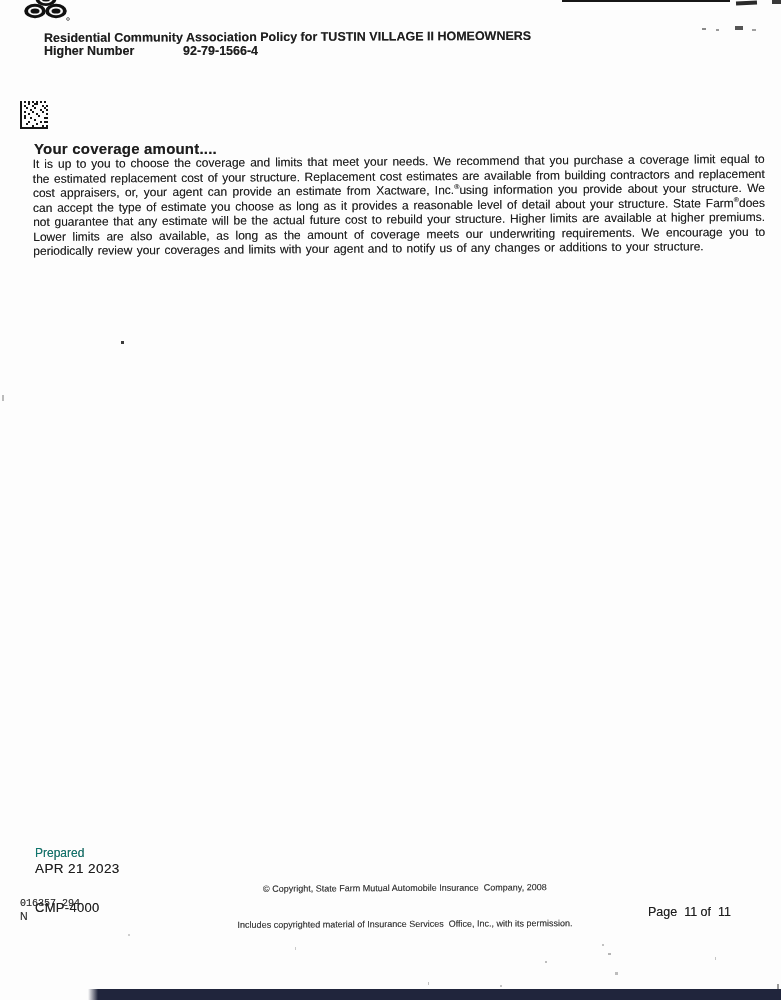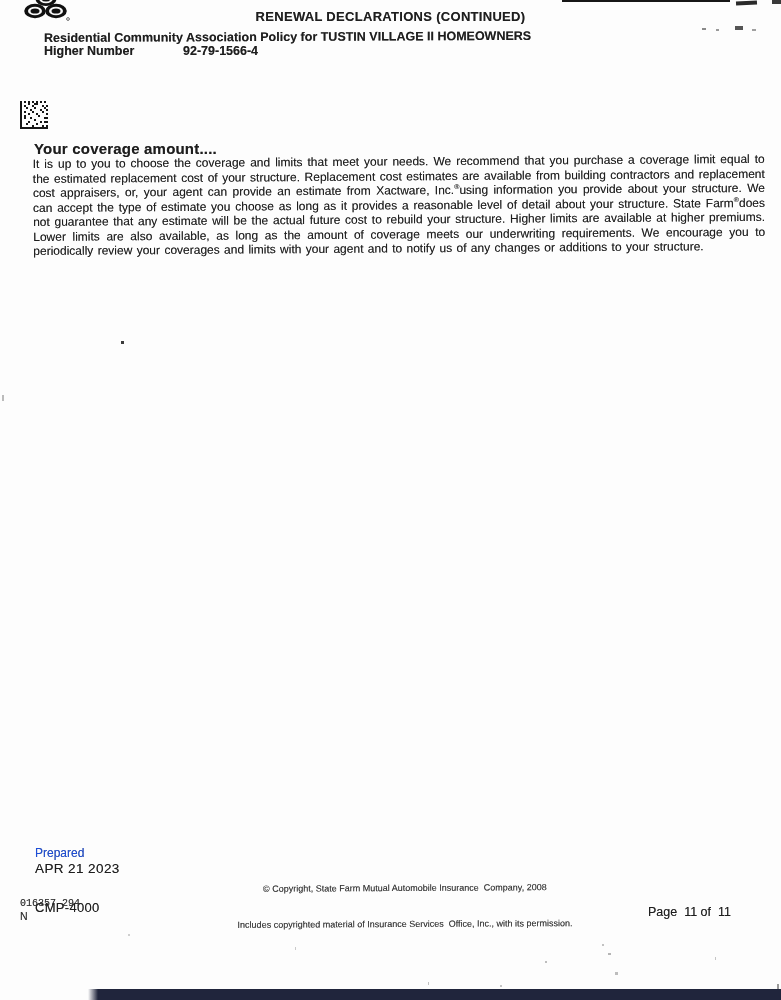--- a/index.html
+++ b/index.html
@@ -25,21 +25,21 @@
   
   .section-heading{left:34px;top:140px;font-size:15px;font-weight:bold;letter-spacing:.2px;}
   .body-par{
     left:33px;top:157px;width:732px;font-size:12px;line-height:14.5px;
     text-align:justify;transform:rotate(-.4deg);transform-origin:0 50%;
     word-spacing:1px;
   }
   .body-par sup{font-size:7px;line-height:0;vertical-align:super;}
 
   
-  .prepared-label{left:35px;top:846px;font-size:12px;color:#1d4ed8;}
+  .prepared-label{left:35px;top:846px;font-size:12px;color:#0f766e;}
   .prepared-date{left:35px;top:861px;font-size:13.5px;letter-spacing:.4px;}
   .form-code{left:35px;top:878px;font-size:13px;letter-spacing:.3px;margin-top:22px;}
   .batch-number{left:20px;top:898px;font-size:10px;color:#333;font-family:Liberation Mono, monospace;}
   .batch-letter{left:20px;top:910px;font-size:10.5px;color:#333;}
   .copyright{left:150px;top:863px;width:510px;text-align:center;font-size:9px;color:#3a3a3a;
              transform:rotate(-.3deg);white-space:pre-wrap;}
   .copyright .l2{margin-top:6px;}
   .page-indicator{left:648px;top:905px;font-size:12.5px;white-space:pre;}
 
   
@@ -89,21 +89,20 @@
       <ellipse cx="11" cy="18" rx="10.8" ry="7.2" fill="#101010"></ellipse>
       <ellipse cx="11" cy="18" rx="7" ry="4.3" fill="#f6f6f6"></ellipse>
       <ellipse cx="11" cy="18" rx="4.5" ry="2.6" fill="#101010"></ellipse>
       <ellipse cx="32" cy="18" rx="10.8" ry="7.2" fill="#101010"></ellipse>
       <ellipse cx="32" cy="18" rx="7" ry="4.3" fill="#f6f6f6"></ellipse>
       <ellipse cx="32" cy="18" rx="4.5" ry="2.6" fill="#101010"></ellipse>
       <circle cx="44" cy="26" r="1.4" fill="none" stroke="#444" stroke-width="0.8"></circle>
     </g>
   </svg>
 
-  <div class="txt doc-title">RENEWAL DECLARATIONS (CONTINUED)</div>
   <div class="txt policy-line">Residential Community Association Policy for TUSTIN VILLAGE II HOMEOWNERS</div>
   <div class="txt policy-number-label">Higher Number</div>
   <div class="txt policy-number">92-79-1566-4</div>
 
   <svg class="barcode" viewBox="0 0 28 28" shape-rendering="crispEdges">
     <g fill="#161616">
       <rect x="0" y="0" width="2" height="28"></rect>
       <rect x="0" y="26" width="28" height="2"></rect>
       <rect x="0" y="0" width="2" height="2"></rect>
         <rect x="4" y="0" width="2" height="2"></rect>

